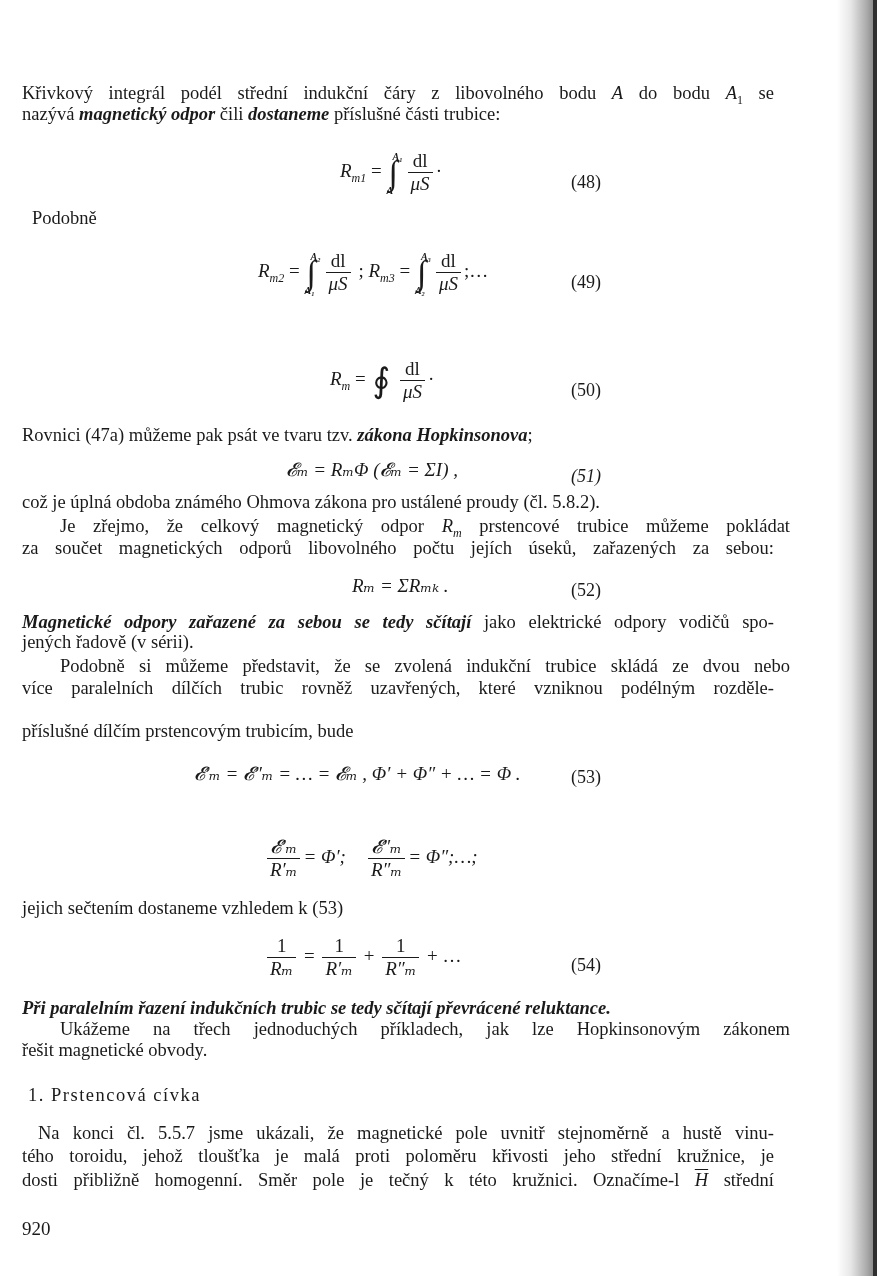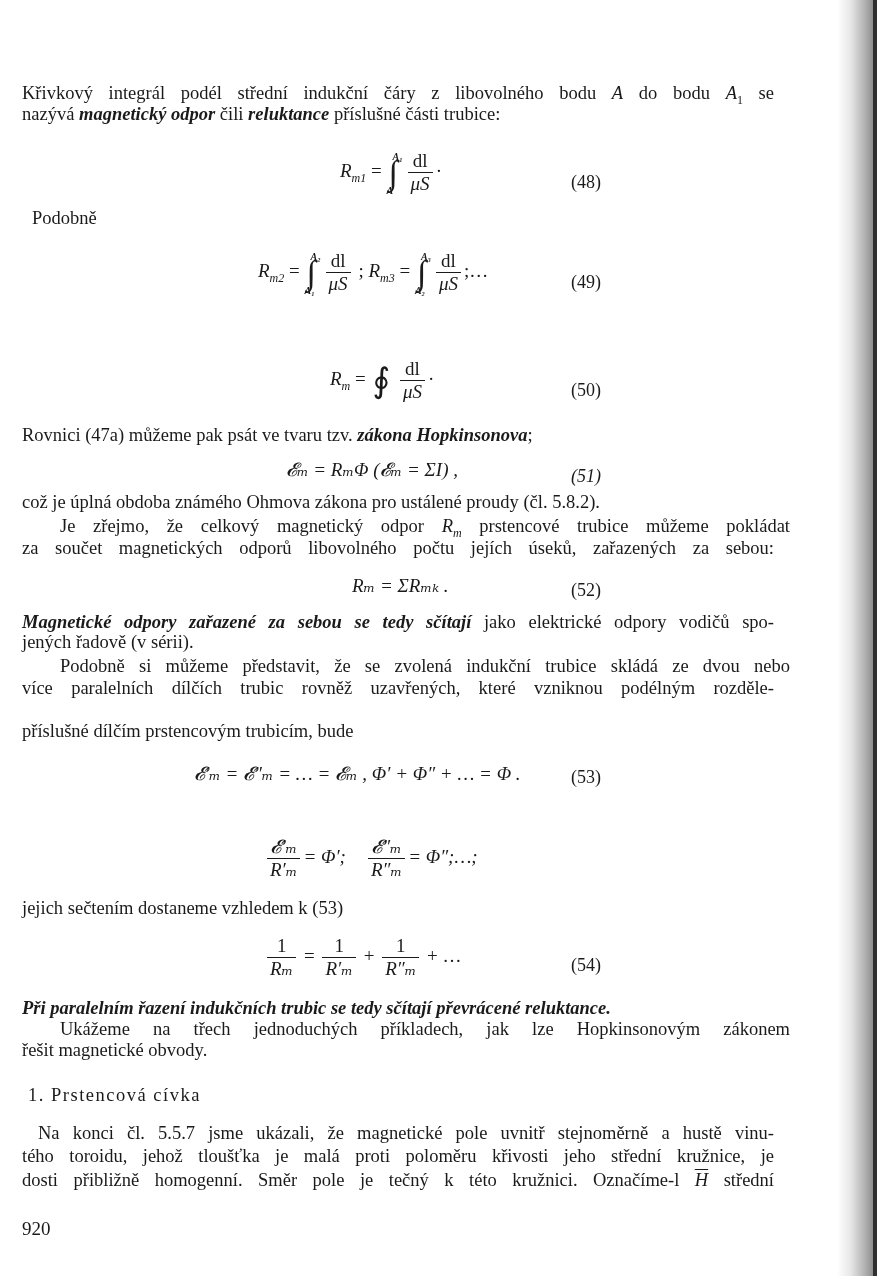--- a/index.html
+++ b/index.html
@@ -49,21 +49,21 @@
 </style>
 </head>
 <body>
 
 <div class="page">
 
   <div class="line justify" style="top:83px;">
     <span>Křivkový integrál podél střední indukční čáry z libovolného bodu </span><i>A</i><span> do bodu </span><i>A</i><sub>1</sub><span> se</span>
   </div>
   <div class="line" style="top:104px;">
-    <span>nazývá </span><span class="bi">magnetický odpor</span><span> čili </span><span class="bi">reluktance</span><span> příslušné části trubice:</span>
+    <span>nazývá </span><span class="bi">magnetický odpor</span><span> čili </span><span class="bi">dostaneme</span><span> příslušné části trubice:</span>
   </div>
 
   <div class="eq" style="left:340px; top:150px;">
     <span>R</span><sub>m1</sub>
     <span class="rm"> = </span>
     <span class="intg">∫<span class="up">A₁</span><span class="lo">A</span></span>
     <span class="frac"><span class="num rm">dl</span><span class="den bar">μS</span></span><span class="rm">·</span>
   </div>
   <div class="eqnum" style="top:172px;">(48)</div>
 

